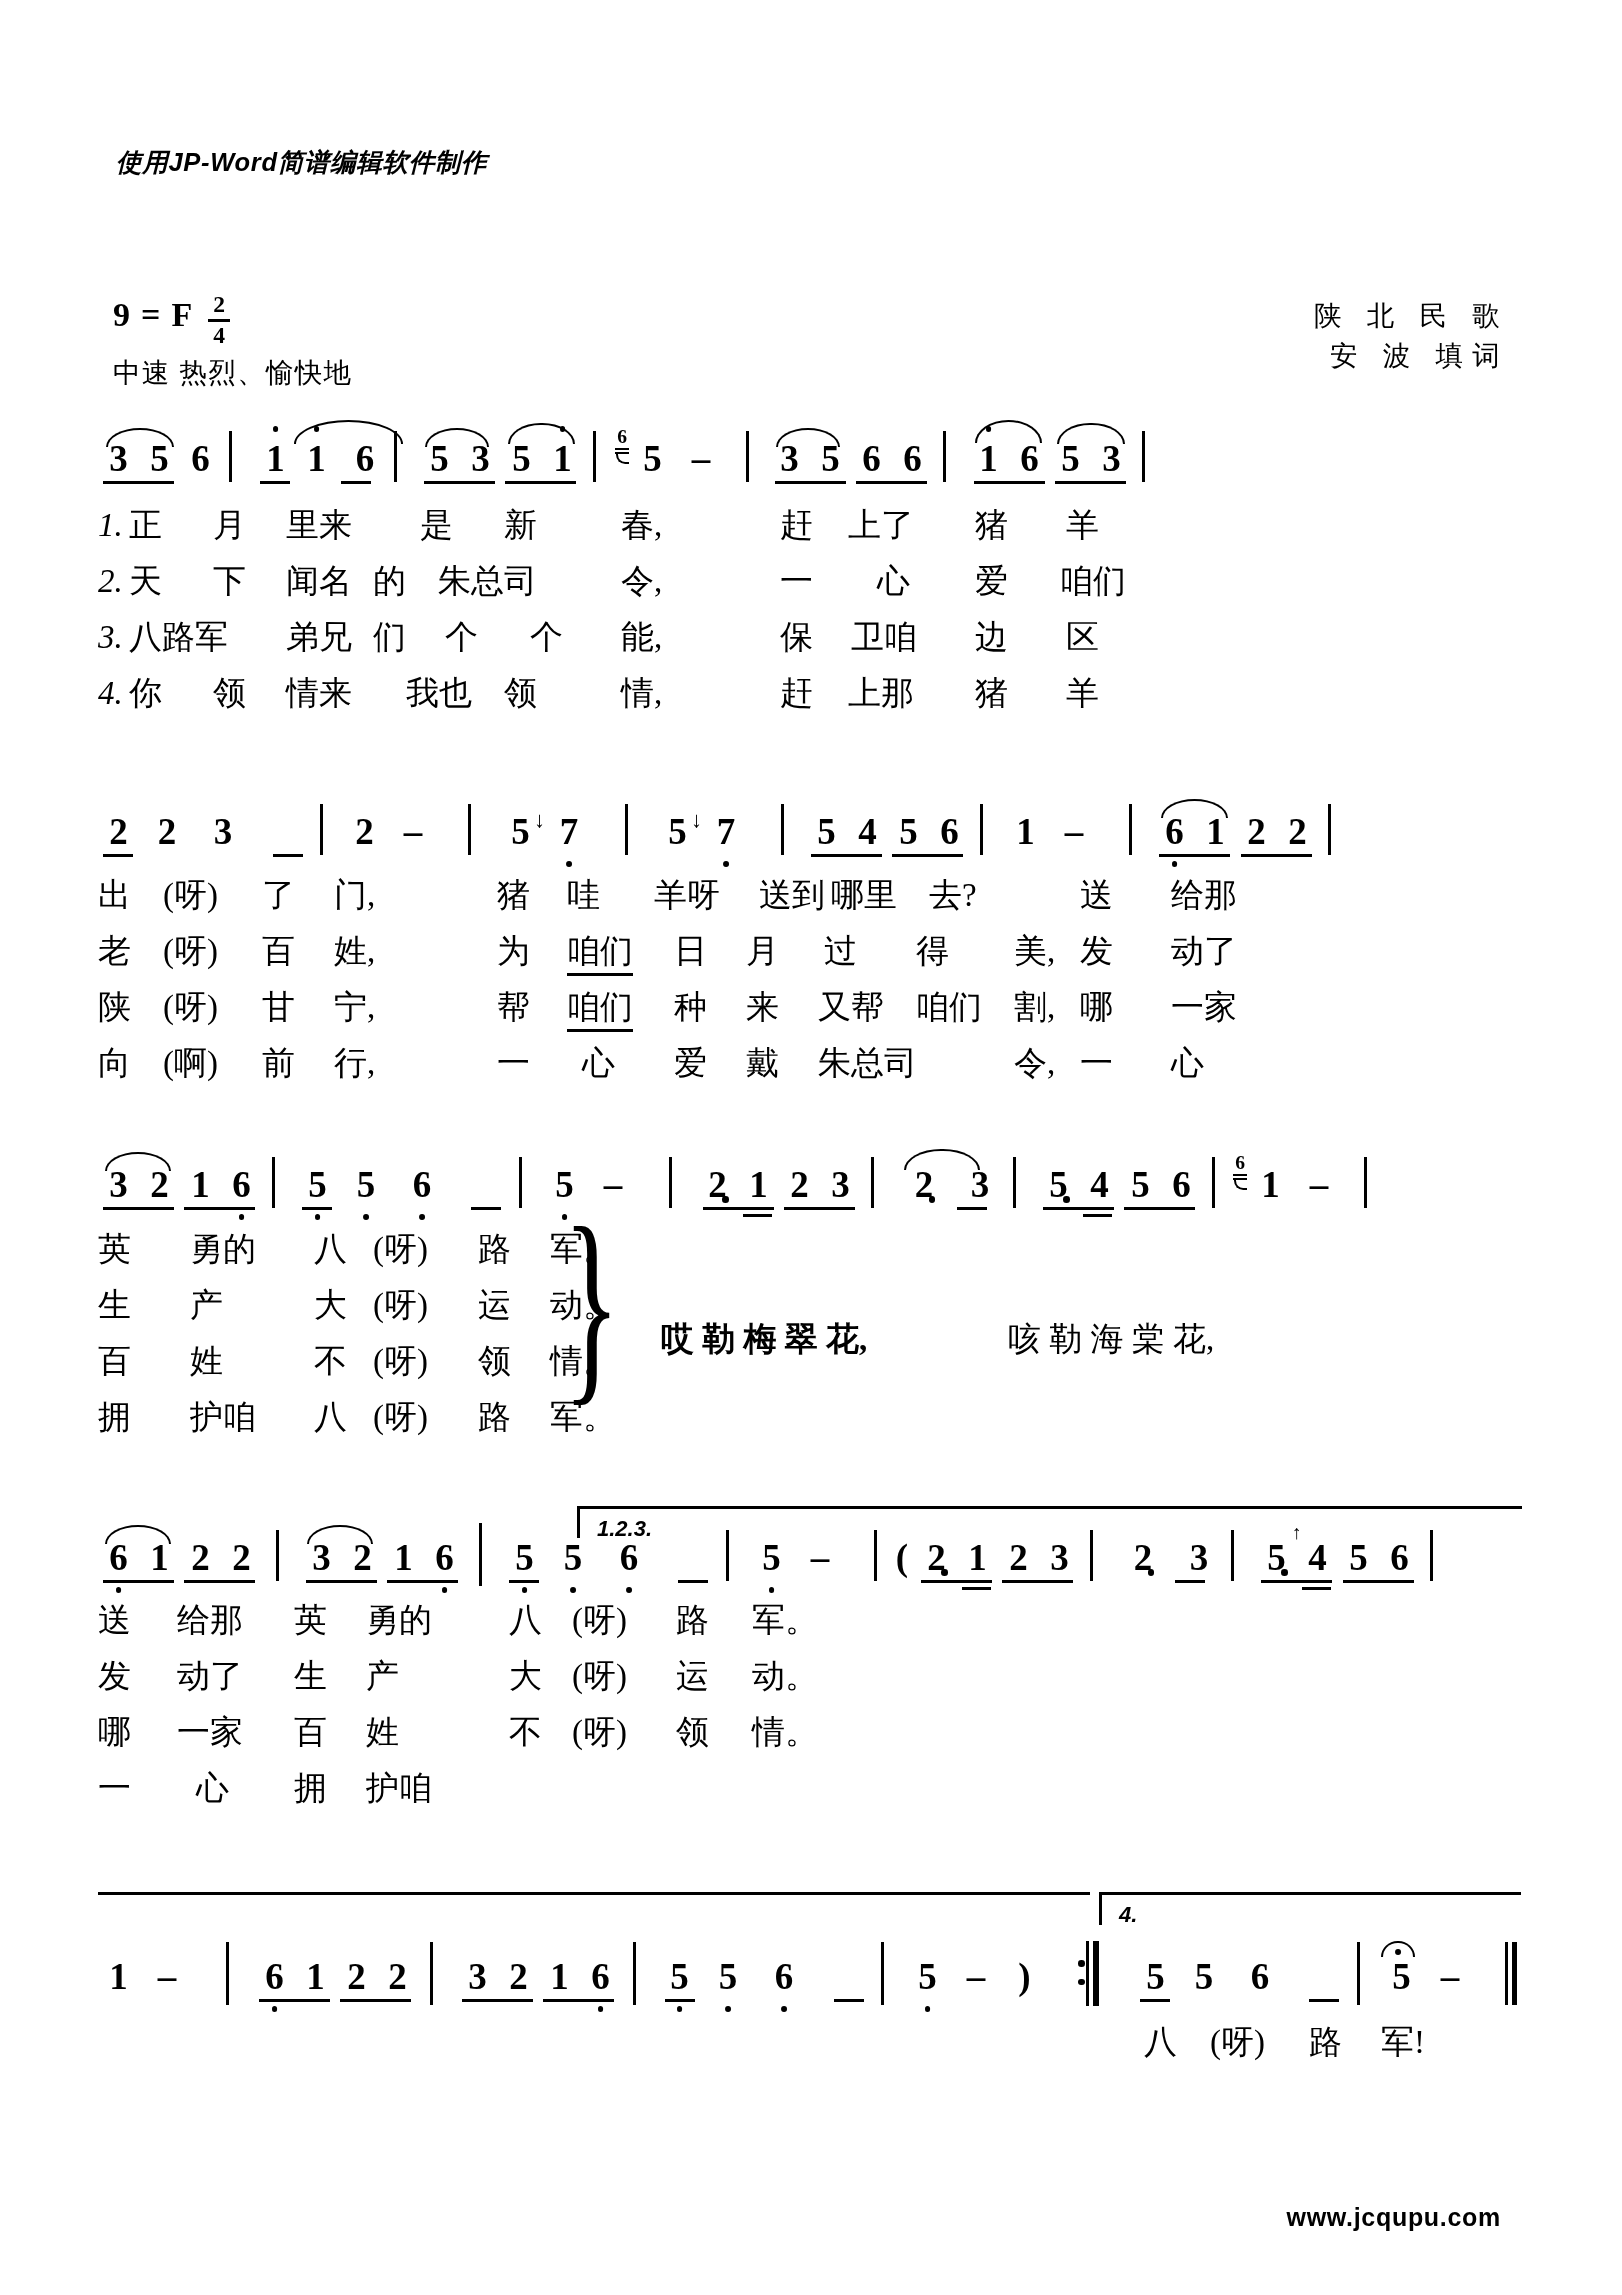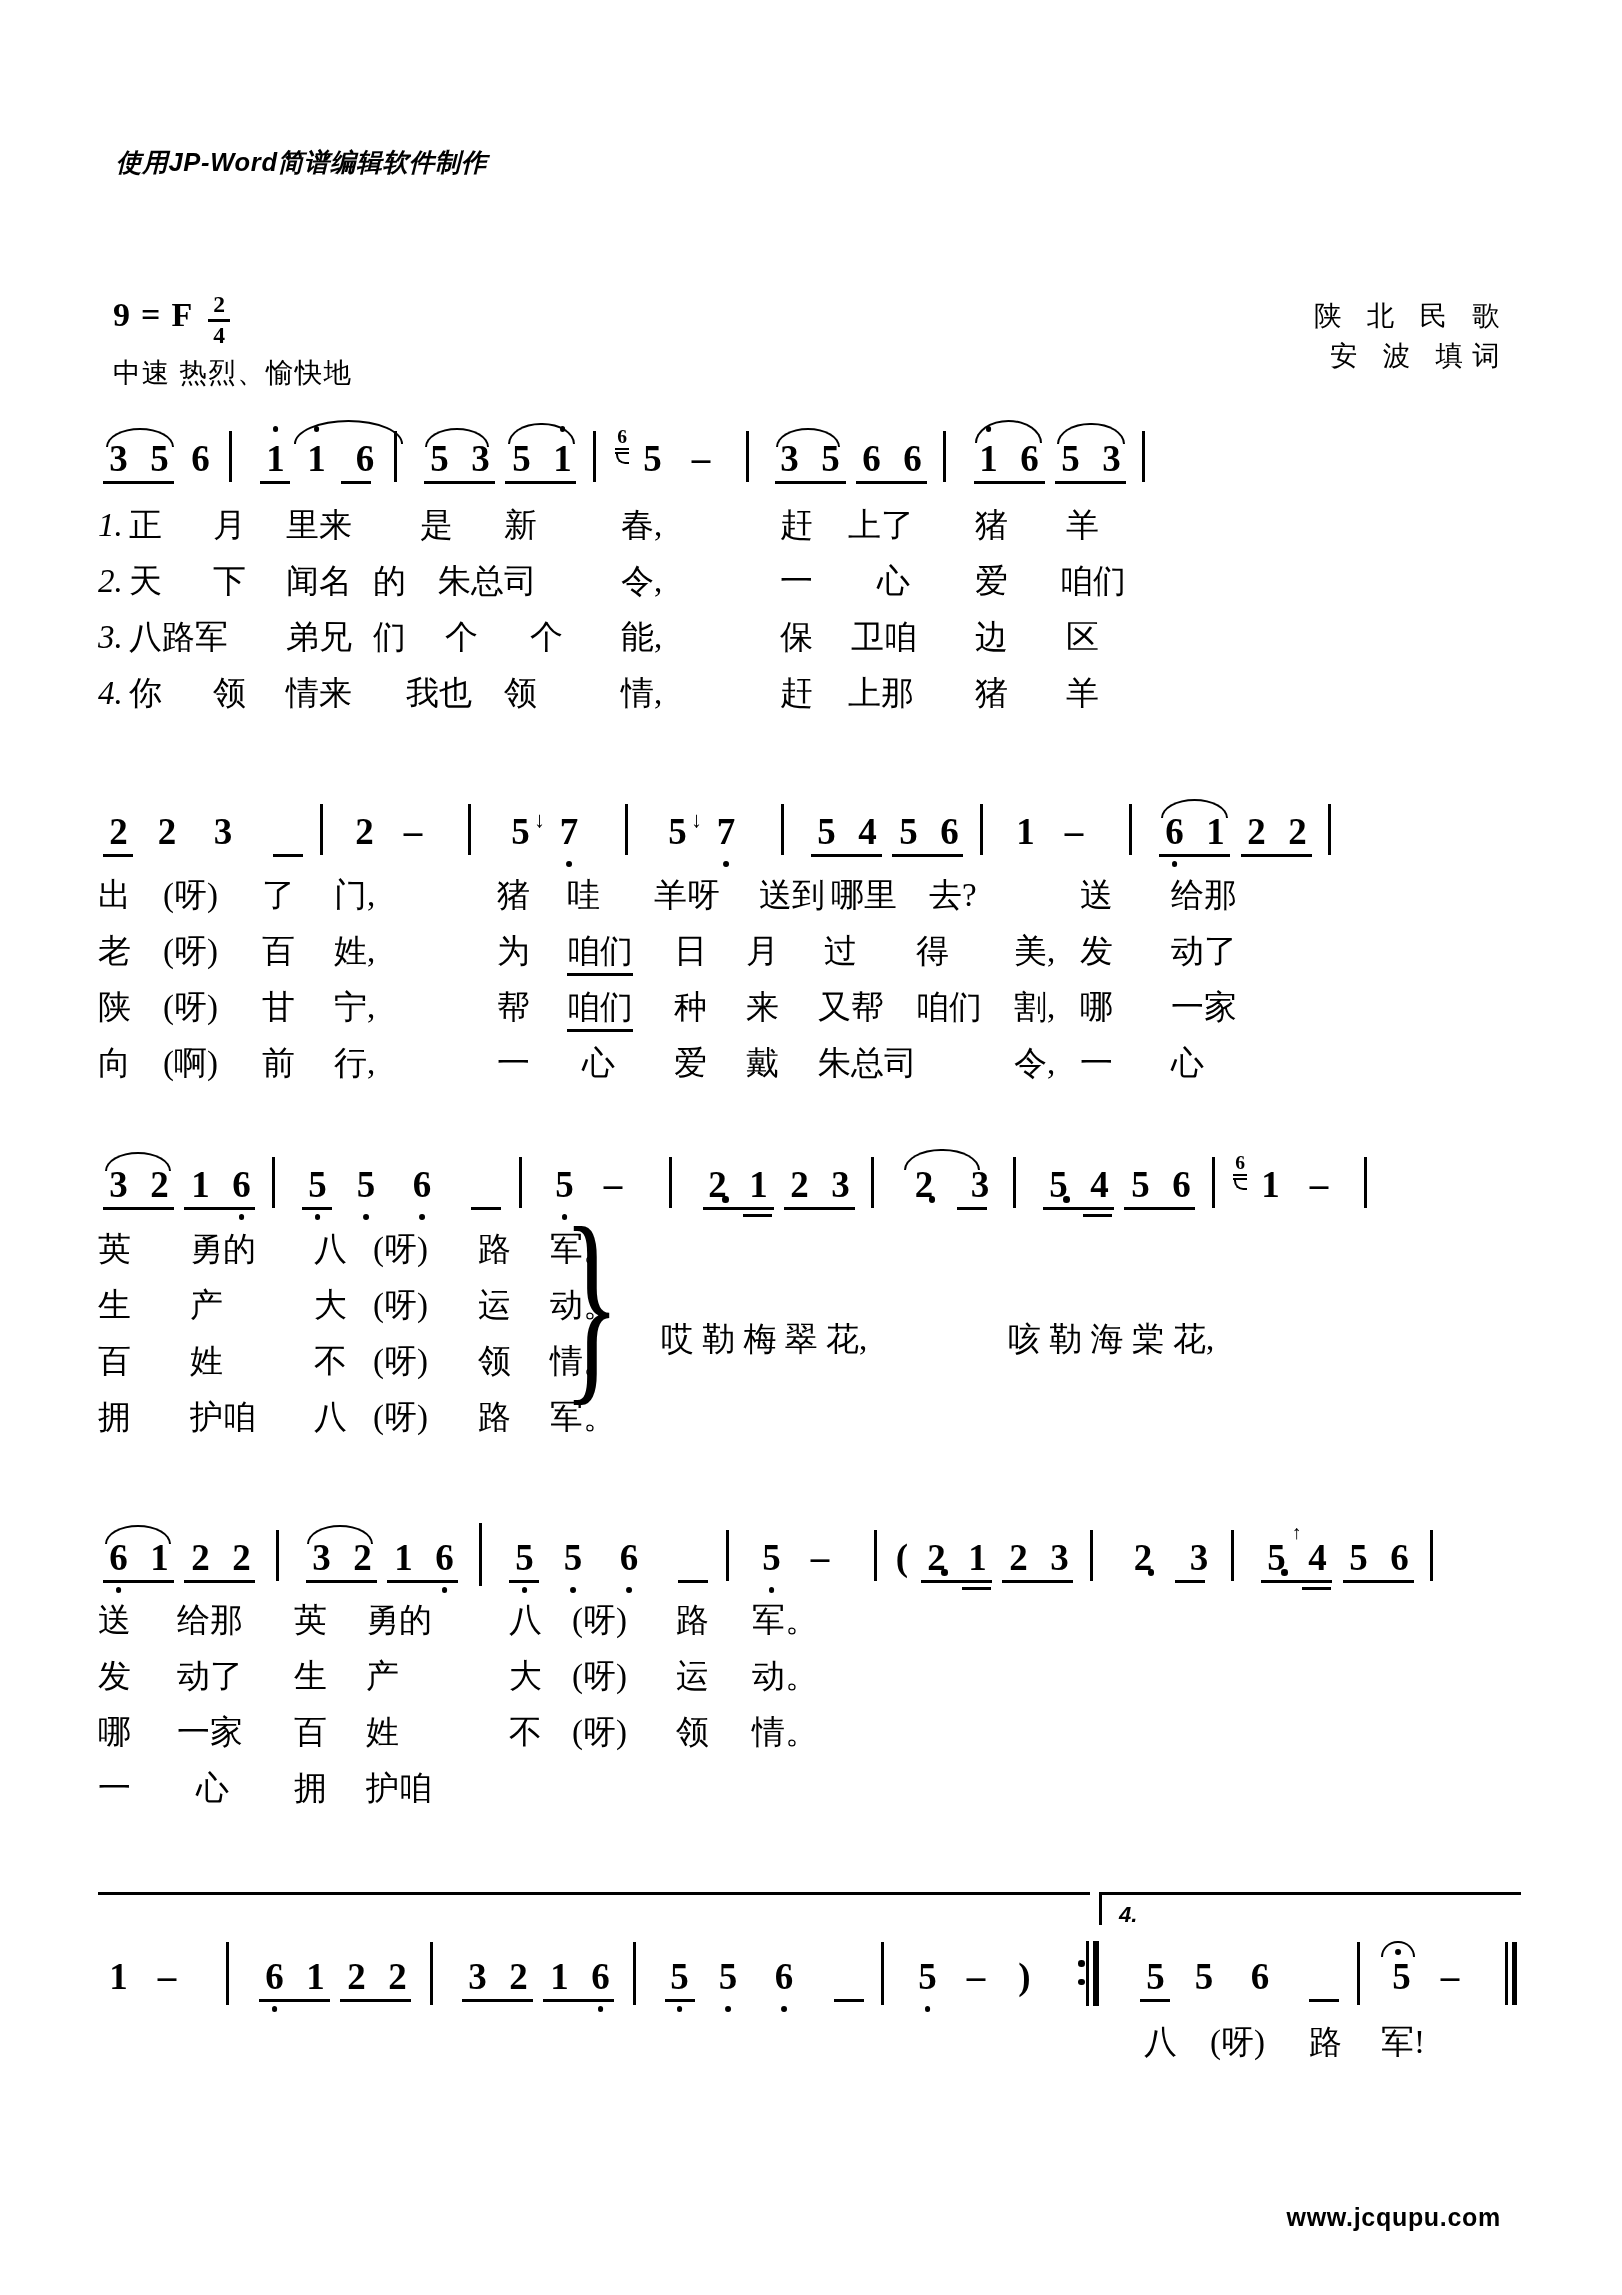--- a/index.html
+++ b/index.html
@@ -639,23 +639,26 @@
       <span class="ly" style="left:0px;">拥</span>
       <span class="ly" style="left:92px;">护咱</span>
       <span class="ly" style="left:216px;">八</span>
       <span class="ly" style="left:275px;">(呀)</span>
       <span class="ly" style="left:380px;">路</span>
       <span class="ly" style="left:452px;">军。</span>
     </div>
   </div>
 
   <div class="brace" style="left:563px;top:1196px;">}</div>
-  <div class="refrain" style="left:661px;top:1323px;">哎 勒 梅 翠   花,</div>
+  <div class="refrain" style="left:661px;top:1323px;font-weight:bold;">哎 勒 梅 翠   花,</div>
   <div class="refrain" style="left:1008px;top:1323px;">咳 勒 海 棠   花,</div>
 
+  <div class="volta" style="left:577px;top:1506px;width:942px;">
+    <span class="lab">1.2.3.</span>
+  </div>
 
   <div class="system" style="top:1518px;">
     <div class="noterow">
 
       <div class="slur" style="left:6.5px;top:6.5px;width:62px;"></div>
       <div class="meas" style="left:0px;">
         <div class="note">
             <span class="g">6<i class="dot-lo"></i></span>
           </div>
         <div class="note">

